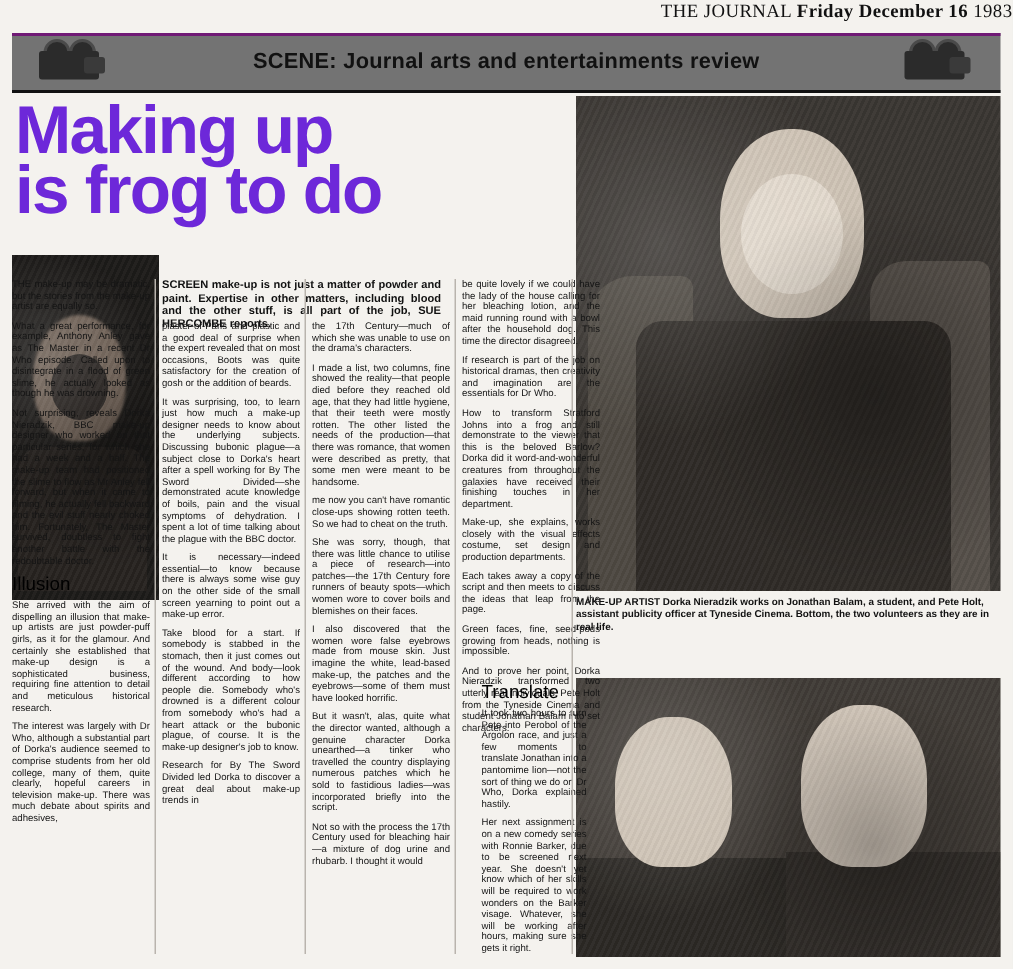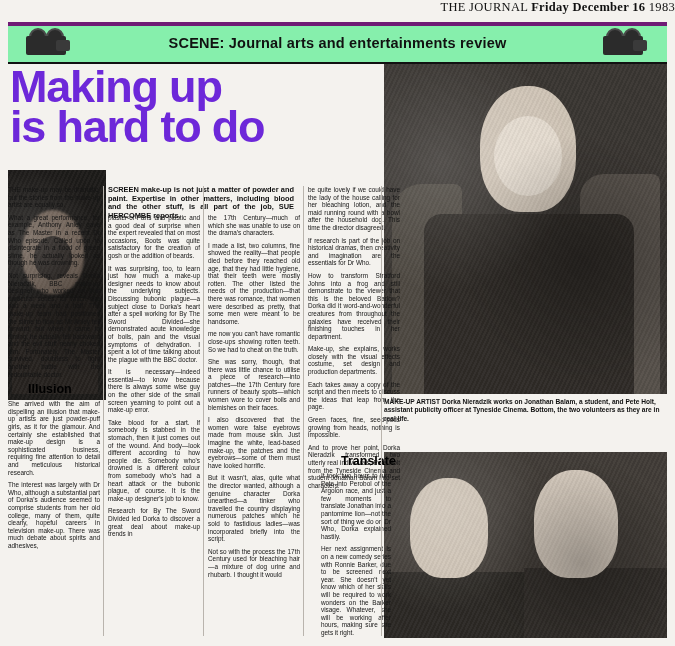--- a/index.html
+++ b/index.html
@@ -5,21 +5,21 @@
   html,body{margin:0;padding:0;background:#f2f0ec;}
   body{width:675px;height:646px;overflow:hidden;font-family:"Liberation Serif",serif;color:#111;}
   .page{position:relative;width:675px;height:646px;background:#f4f2ee;}
 
   
   .masthead{position:absolute;left:0;top:0;width:675px;height:20px;text-align:right;}
   .masthead .mt{font-family:"Liberation Serif",serif;font-size:12.5px;letter-spacing:.3px;}
   .masthead .mt b{font-weight:bold;}
 
   
-  .banner{position:absolute;left:8px;top:22px;width:659px;height:36px;border-top:4px solid #701a75;border-bottom:2px solid #111;background:#86efac;}
+  .banner{position:absolute;left:8px;top:22px;width:659px;height:36px;border-top:2px solid #701a75;border-bottom:2px solid #111;background:#737373;}
   .banner .txt{position:absolute;left:0;top:9px;width:659px;text-align:center;font-family:"Liberation Sans",sans-serif;font-weight:bold;font-size:14.5px;letter-spacing:.2px;}
   .cam{position:absolute;top:4px;width:46px;height:28px;}
   .cam.l{left:18px;}
   .cam.r{right:18px;}
   .cam .body{position:absolute;left:0;top:6px;width:40px;height:19px;background:#2b2b2b;border-radius:2px;}
   .cam .lens{position:absolute;left:30px;top:10px;width:14px;height:11px;background:#3a3a3a;border-radius:2px;}
   .cam .reel1,.cam .reel2{position:absolute;top:-2px;width:14px;height:14px;border-radius:50%;background:#2b2b2b;border:2px solid #4a4a4a;}
   .cam .reel1{left:3px;}
   .cam .reel2{left:20px;}
 
@@ -54,21 +54,21 @@
   #photo-volunteers .v2{position:absolute;left:150px;top:18px;width:84px;height:108px;border-radius:46% 46% 40% 40%;background:#d5cabd;}
   #photo-volunteers .v3{position:absolute;left:0px;top:120px;width:140px;height:66px;background:#2c2925;}
   #photo-volunteers .v4{position:absolute;left:140px;top:116px;width:143px;height:70px;background:#322e2a;}
 
   .photocap{position:absolute;font-family:"Liberation Sans",sans-serif;font-size:6.6px;line-height:8.4px;font-weight:bold;color:#111;}
   #cap-makeup{left:384px;top:398px;width:283px;}
 
   
   .col{position:absolute;font-family:"Liberation Sans",sans-serif;font-size:6.4px;line-height:7.6px;text-align:justify;color:#151515;}
   .col p{margin:0 0 5px 0;}
-  .subhead{font-family:"Liberation Sans",sans-serif;font-weight:bold;font-size:12.5px;line-height:13px;margin:3px 0 4px 0;color:#000;padding-left:20px;}
+  .subhead{font-family:"Liberation Sans",sans-serif;font-weight:normal;font-size:12.5px;line-height:13px;margin:3px 0 4px 0;color:#000;}
   .lead{font-family:"Liberation Sans",sans-serif;font-weight:bold;font-size:7.4px;line-height:8.6px;text-align:justify;}
 
   #col1{left:8px;top:186px;width:92px;}
   #col2{left:108px;top:186px;width:92px;}
   #col3{left:208px;top:186px;width:92px;}
   #col5{left:308px;top:186px;width:92px;}
 
   .vline{position:absolute;width:1px;background:#b9b4ad;}
 </style>
 </head>
@@ -96,21 +96,21 @@
     <div class="cam r">
       <div class="reel1"></div>
         <div class="reel2"></div>
         <div class="body"></div>
         <div class="lens"></div>
     </div>
   </div>
 
   <div class="headline">
     <div>Making up</div>
-    <div class="l2">is hard to do</div>
+    <div class="l2">is frog to do</div>
   </div>
 
   <div class="photo" id="photo-actor">
     <div class="f3"></div>
       <div class="f1"></div>
       <div class="f2"></div>
       <div class="grain"></div>
   </div>
 
   <div class="photo" id="photo-makeup">

